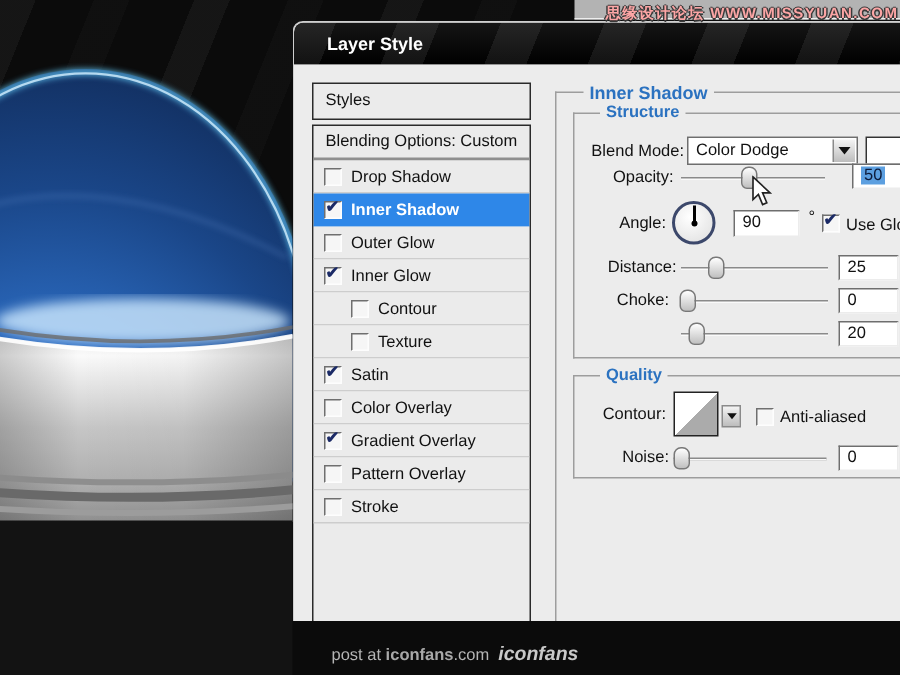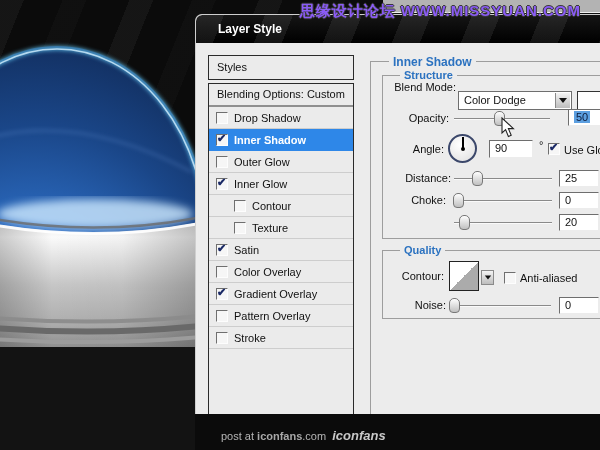--- a/index.html
+++ b/index.html
@@ -79,22 +79,22 @@
   .unit { position:absolute; font-size:11px; color:#111; }
   .plain-label { position:absolute; font-size:11px; color:#111; white-space:nowrap; }
 
   .contour-thumb { position:absolute; width:30px; height:30px; border:1px solid #222;
     background:linear-gradient(to top left, #ababab 50%, #ffffff 50%); }
   .mini-btn { position:absolute; width:13px; height:15px;
     background:linear-gradient(#f4f4f4,#bdbdbd); border:1px solid #8a8a8a;
     display:flex; align-items:center; justify-content:center; }
 
   
-  .wm-top { position:absolute; top:2px; right:19px; z-index:5; font-size:15px; font-weight:bold;
-    color:#8b5cf6; letter-spacing:1px; white-space:nowrap;
+  .wm-top { position:absolute; top:2px; right:1px; z-index:5; font-size:10px; font-weight:bold;
+    color:#fca5a5; letter-spacing:1px; white-space:nowrap;
     text-shadow:1px 0 0 #3a3a3a, -1px 0 0 #3a3a3a, 0 1px 0 #3a3a3a, 0 -1px 0 #3a3a3a; }
   .wm-bottom { position:absolute; left:221px; top:428px; z-index:5; font-size:11px;
     color:#b5b5b5; white-space:nowrap; }
   .wm-bottom b { color:#a8a8a8; }
   .wm-logo { font-style:italic; font-weight:bold; font-size:13px; color:#c9c9c9; margin-left:6px; }
 
   .cursor { position:absolute; left:501px; top:117px; z-index:9; }
 </style>
 </head>
 <body>
@@ -220,21 +220,21 @@
   </div>
         </div>
     </div>
 
     <div class="fs" style="left:174px; top:46px; width:231px; height:382px; border-right:none;"></div>
     <div class="sect-title" style="left:193px; top:40px;">Inner Shadow</div>
 
     <div class="fs" style="left:186px; top:60px; width:219px; height:164px; border-right:none;"></div>
     <div class="legend" style="left:204px; top:54px;">Structure</div>
 
-    <div class="rlabel" style="left:155px; top:66px;">Blend Mode:</div>
+    <div class="rlabel" style="left:155px; top:80px;">Blend Mode:</div>
     <div class="dd" style="left:262px; top:76px; width:114px; height:19px;">
       <span>Color Dodge</span>
       <span class="dd-btn">
         <span class="tri"></span>
       </span>
     </div>
     <div class="swatch" style="left:381px; top:76px; width:26px; height:19px;"></div>
 
     <div class="rlabel" style="left:148px; top:97px;">Opacity:</div>
     <div class="track" style="left:258px; top:103px; width:96px;"></div>

